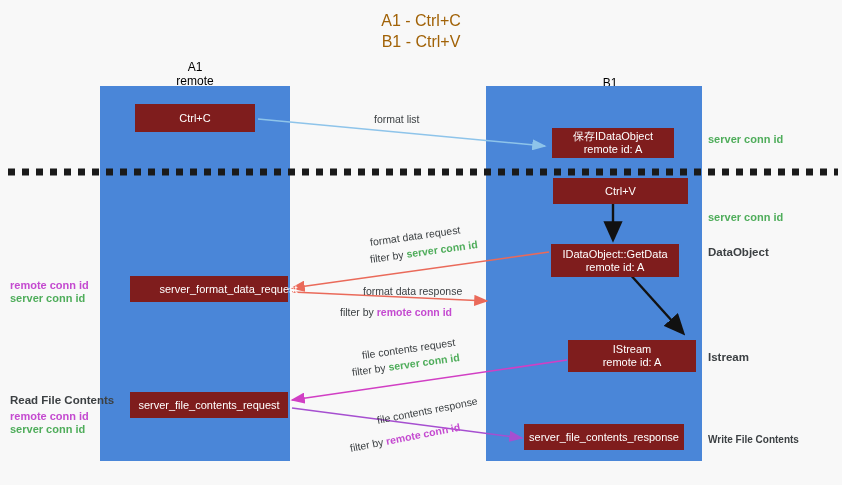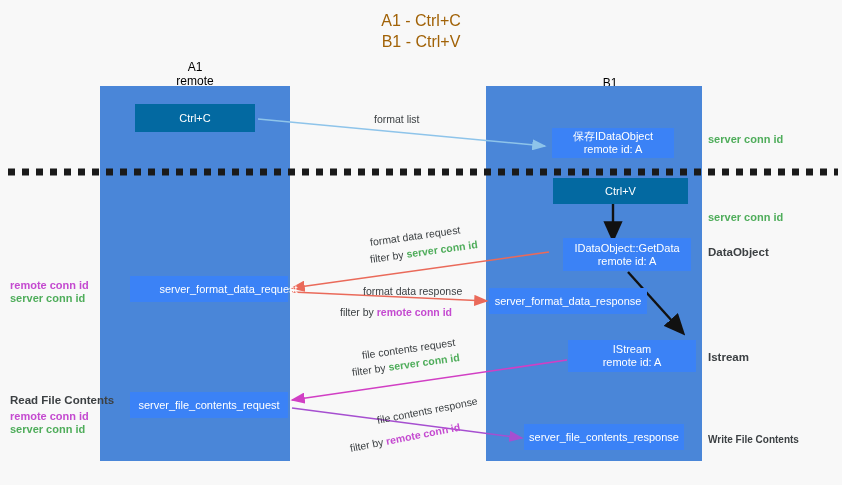--- a/index.html
+++ b/index.html
@@ -28,22 +28,22 @@
 
   
   .lane{background:#4a86d8;}
 
   
   .node{
     display:flex;align-items:center;justify-content:center;
     text-align:center;color:#ffffff;font-size:11px;line-height:13px;
     box-sizing:border-box;padding:2px 4px;
   }
-  .node.green{background:#0369a1;}
-  .node.orange{background:#3b82f6;}
+  .node.green{background:#7f1d1d;}
+  .node.orange{background:#7f1d1d;}
 
   
   .side-label{font-size:11px;line-height:14px;}
   .c-green{color:#4fad5b;font-weight:bold;}
   .c-purple{color:#c44ad0;font-weight:bold;}
   .c-dark{color:#3c4043;font-weight:bold;}
 
   
   .edge-label{
     font-size:10.5px;color:#3c4043;line-height:14px;white-space:nowrap;
@@ -117,37 +117,34 @@
 
   <div class="abs node orange" style="left:552px;top:128px;width:122px;height:30px;flex-direction:column;">
     <span>保存IDataObject</span>
     <span>remote id: A</span>
   </div>
 
   <div class="abs node green" style="left:553px;top:178px;width:135px;height:26px;">
     <span>Ctrl+V</span>
   </div>
 
-  <div class="abs node orange" style="left:551px;top:238px;width:128px;height:33px;flex-direction:column;margin-left:12px;">
+  <div class="abs node orange" style="left:551px;top:244px;width:128px;height:33px;flex-direction:column;">
     <span>IDataObject::GetData</span>
     <span>remote id: A</span>
   </div>
 
   <div class="abs node orange" style="left:568px;top:340px;width:128px;height:32px;flex-direction:column;">
     <span>IStream</span>
     <span>remote id: A</span>
   </div>
 
   <div class="abs node orange" style="left:130px;top:276px;width:158px;height:26px;padding-left:43px;">
     <span>server_format_data_request</span>
   </div>
 
-  <div class="abs node orange" style="left:489px;top:288px;width:158px;height:26px;">
-    <span>server_format_data_response</span>
-  </div>
 
   <div class="abs node orange" style="left:524px;top:424px;width:160px;height:26px;">
     <span>server_file_contents_response</span>
   </div>
 
   <div class="abs node orange" style="left:130px;top:392px;width:158px;height:26px;">
     <span>server_file_contents_request</span>
   </div>
 
   <div class="abs side-label c-green" style="left:708px;top:132px;">server conn id</div>

